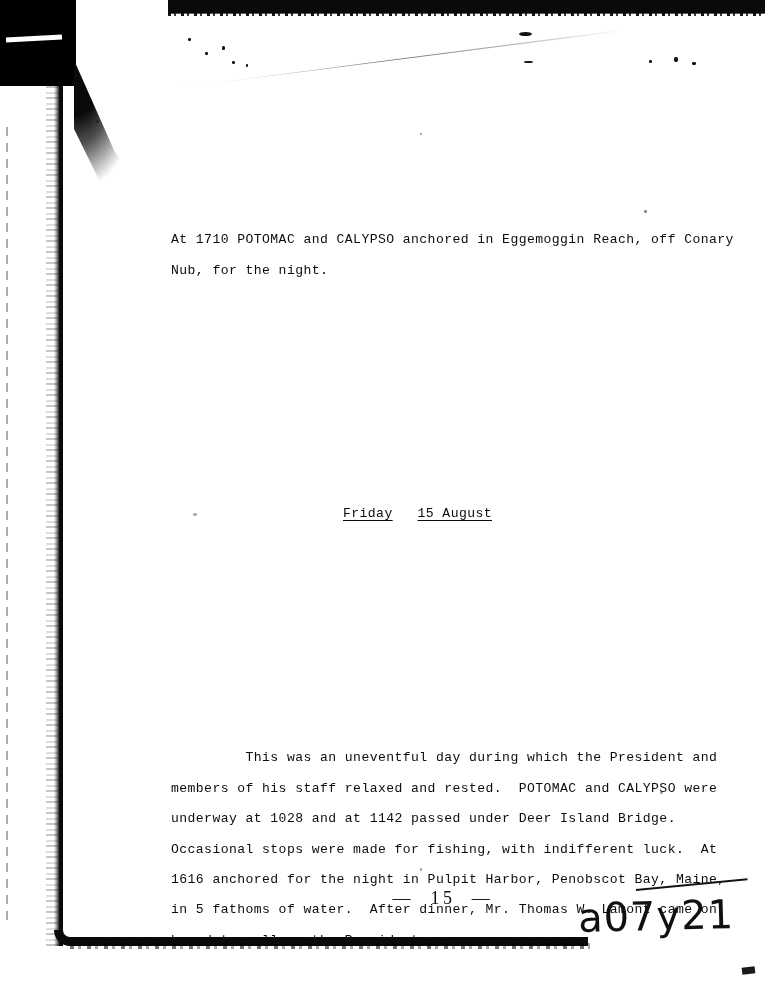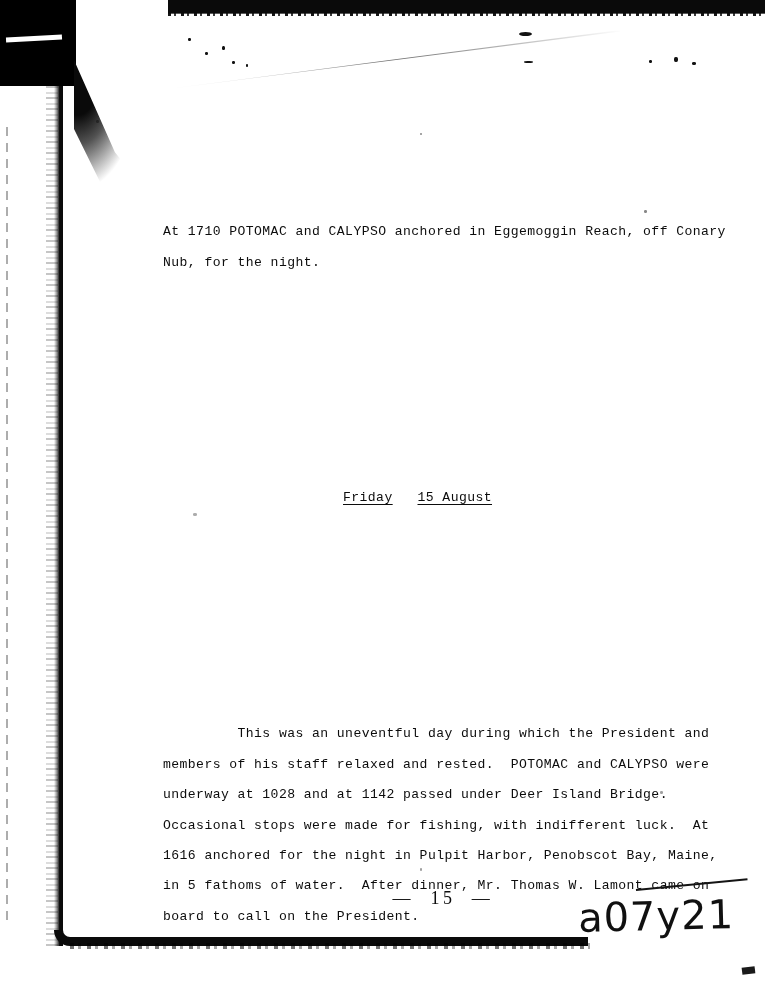--- a/index.html
+++ b/index.html
@@ -193,21 +193,21 @@
     top: 126px;
     width: 560px;
     font-family: "Liberation Mono", "DejaVu Sans Mono", monospace;
     font-size: 13.1px;
     line-height: 30.4px;
     letter-spacing: 0.42px;
     color: #0c0c0c;
     white-space: pre;
   }
   .para {
-    margin: 0;
+    margin: 8px;
     white-space: pre;
   }
   .spacer-half {
     height: 15px;
   }
 
   
   .day-heading {
     text-align: left;
     white-space: pre;

